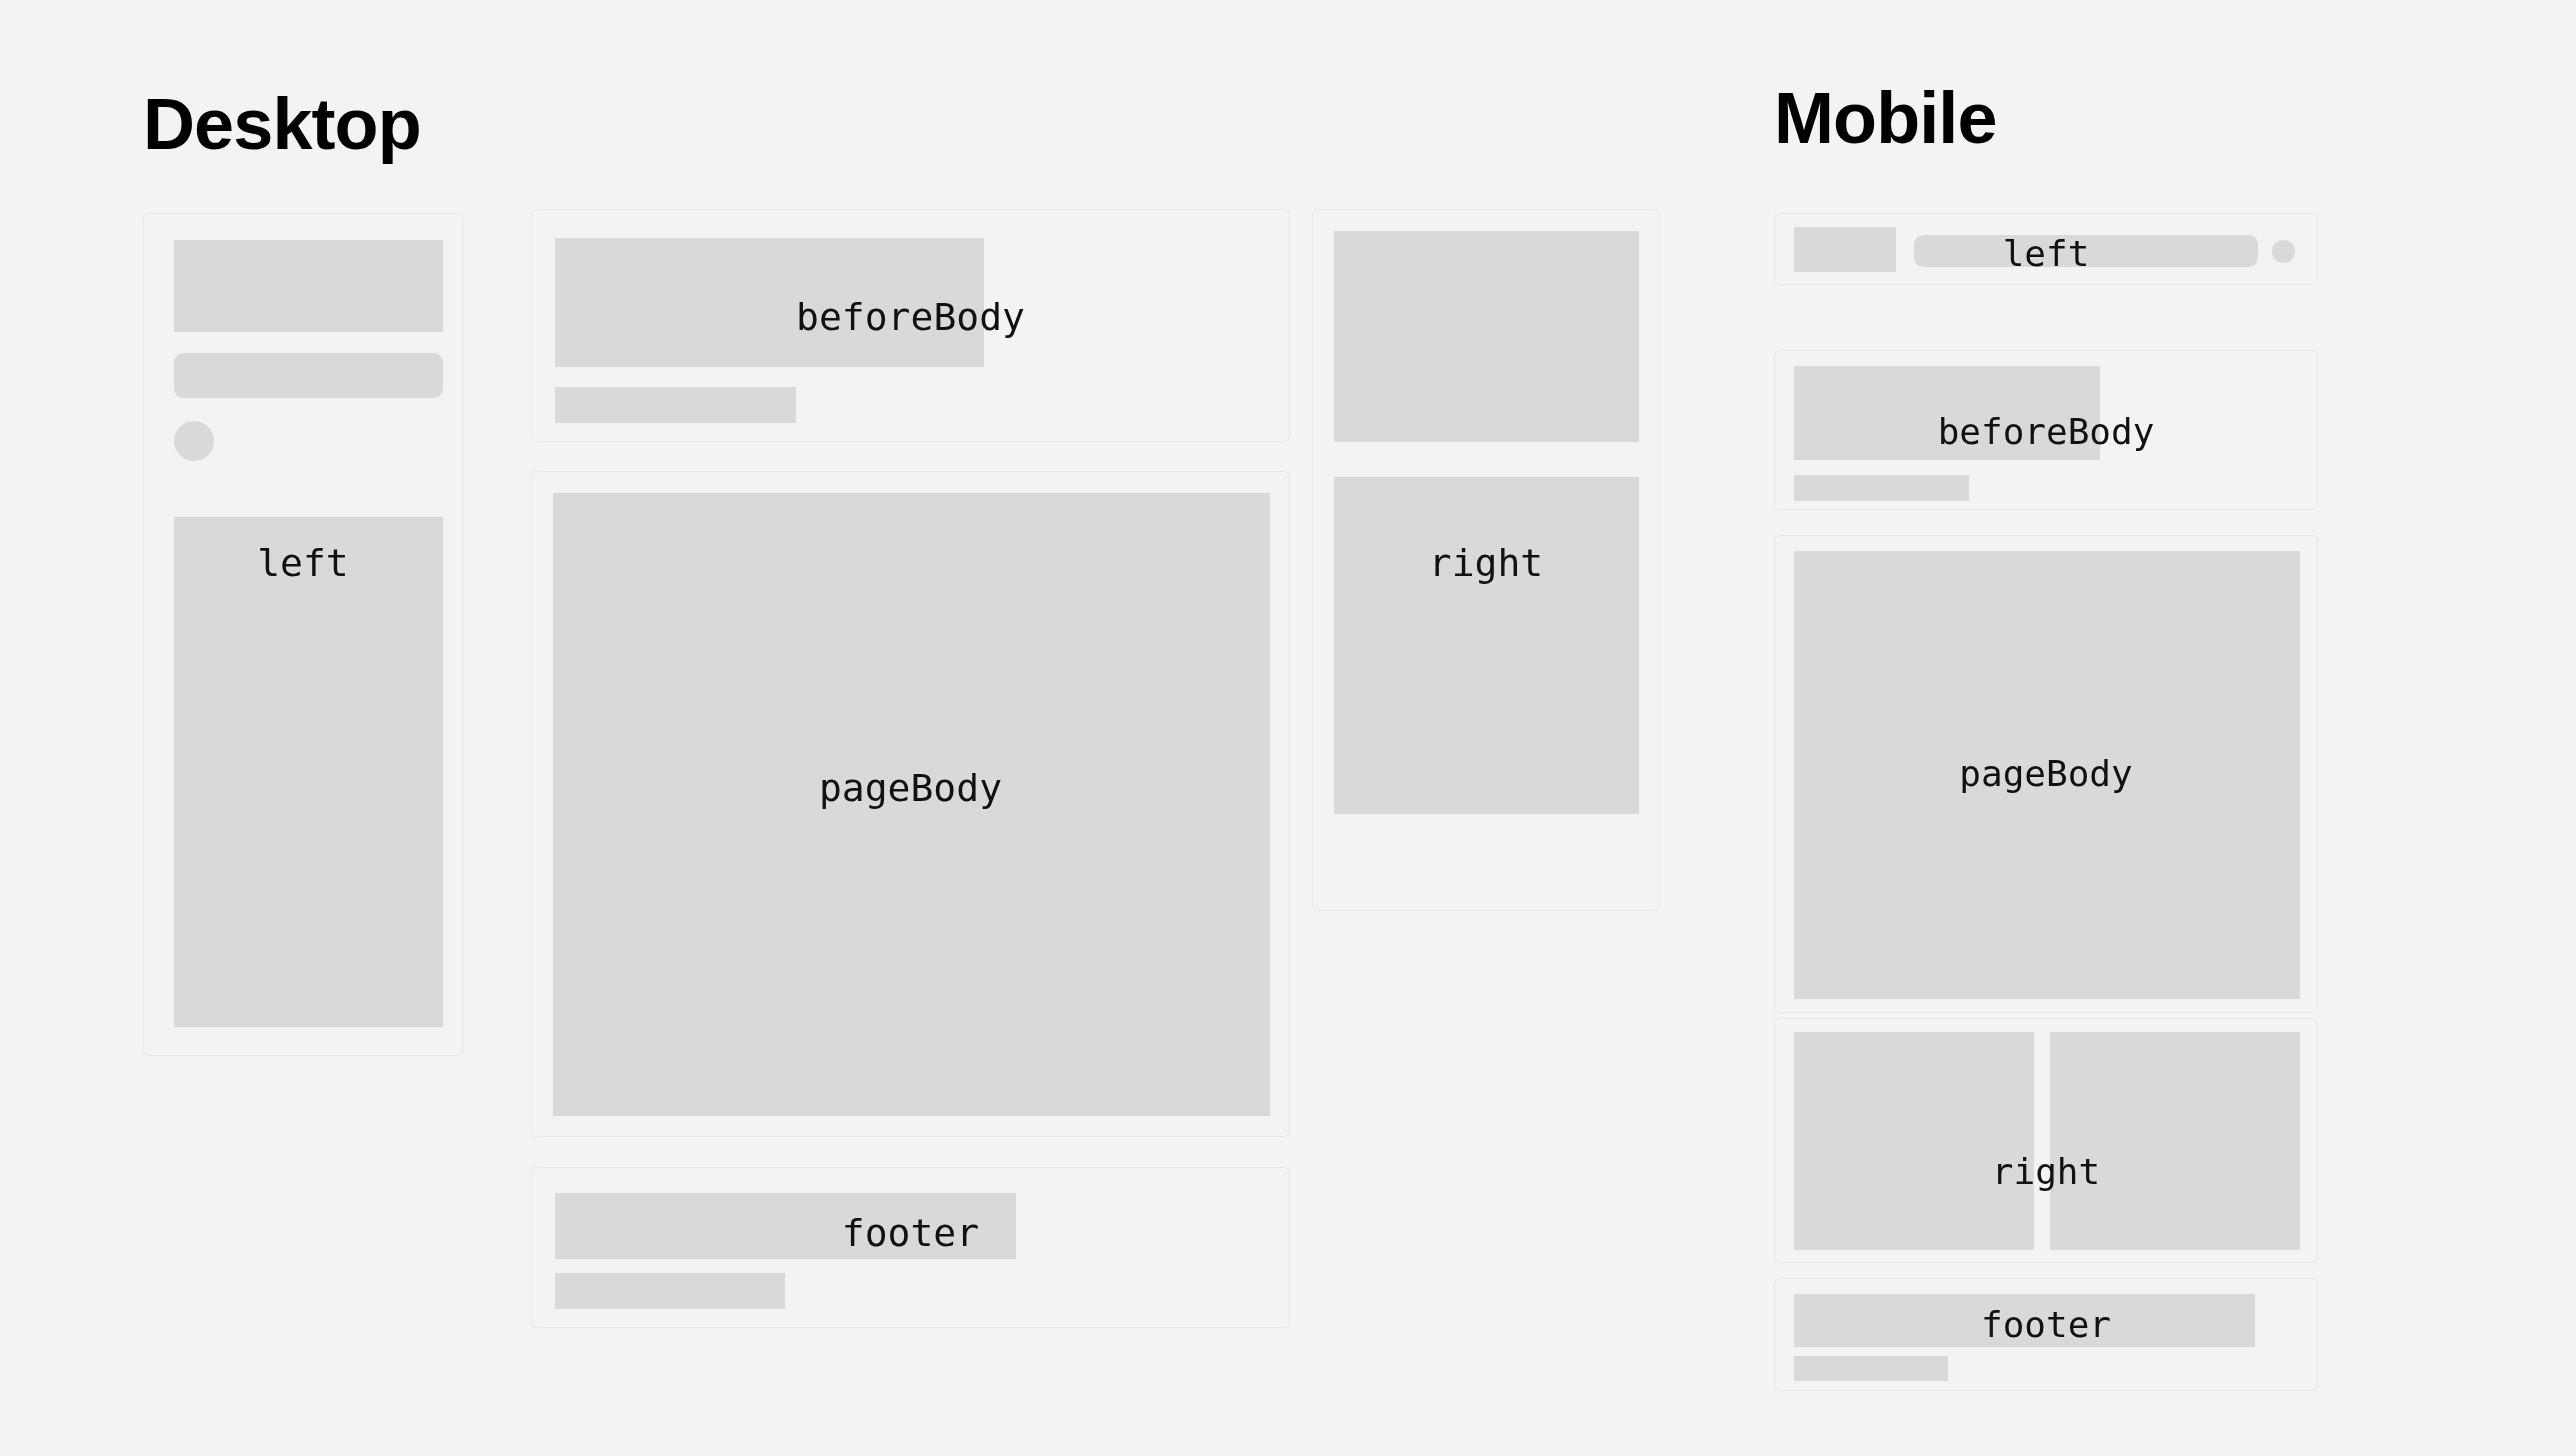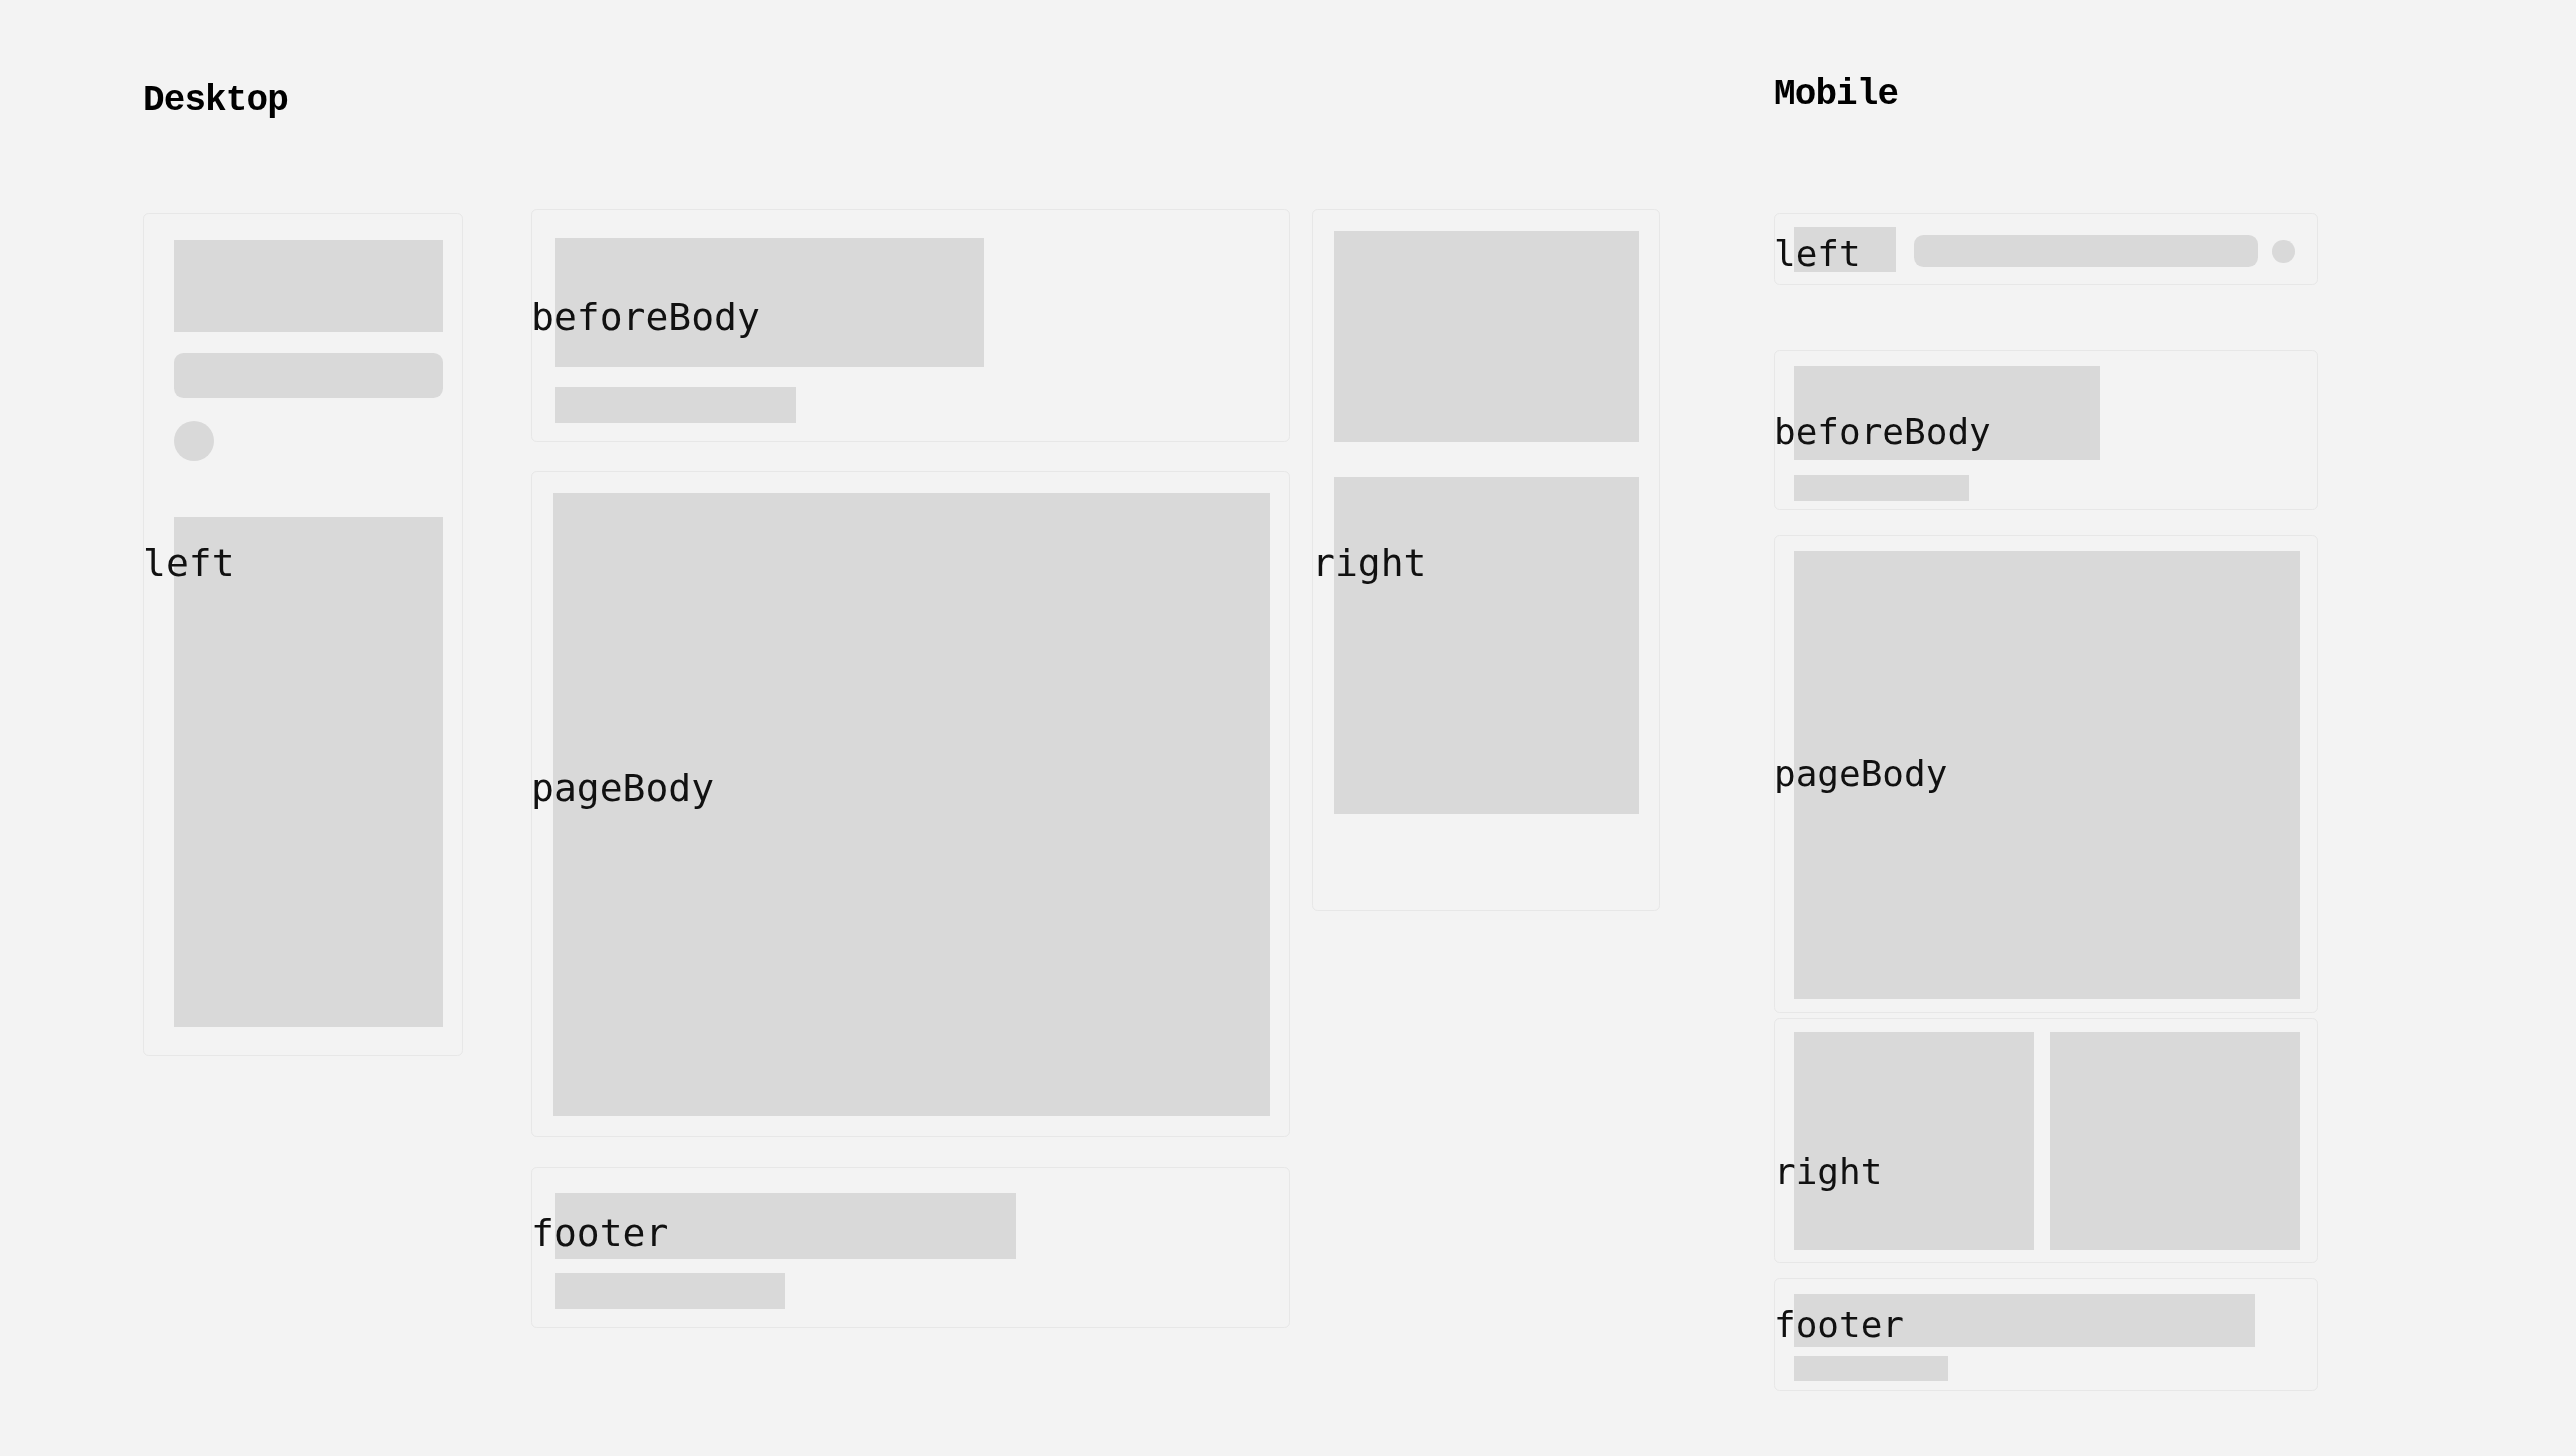--- a/index.html
+++ b/index.html
@@ -16,27 +16,28 @@
   }
 
   .stage {
     position: absolute;
     inset: 0;
   }
 
   
   .section-title {
     position: absolute;
-    font-family: Liberation Mono, monospace;
+    font-family: Liberation Sans, sans-serif;
     font-weight: bold;
-    font-size: 36px;
+    font-size: 72px;
     line-height: 55px;
     letter-spacing: -0.9px;
     color: #000000;
     white-space: nowrap;
+    margin-top: 24px;
   }
   #title-desktop { left: 143px; top: 73px; }
   #title-mobile  { left: 1774px; top: 67px; }
 
   
   .panel {
     position: absolute;
     box-sizing: border-box;
     background: #f3f3f3;
     border: 1.9px solid #e7e7e7;
@@ -56,20 +57,21 @@
   }
 
   
   .region-label {
     position: absolute;
     font-family: "DejaVu Sans Mono", "Liberation Mono", monospace;
     font-size: 38px;
     line-height: 1;
     color: #111111;
     white-space: nowrap;
+    text-align: center;
     pointer-events: none;
   }
   .region-label.mobile-size { font-size: 36px; }
 
   
   
   #d-left-panel   { left: 143px;  top: 213px;  width: 320px;  height: 843px; }
   #d-left-b1      { left: 30px;   top: 26px;   width: 269px;  height: 92px; }
   #d-left-b2      { left: 30px;   top: 139px;  width: 269px;  height: 45px; }
   #d-left-dot     { left: 30px;   top: 207px;  width: 40px;   height: 40px; }

